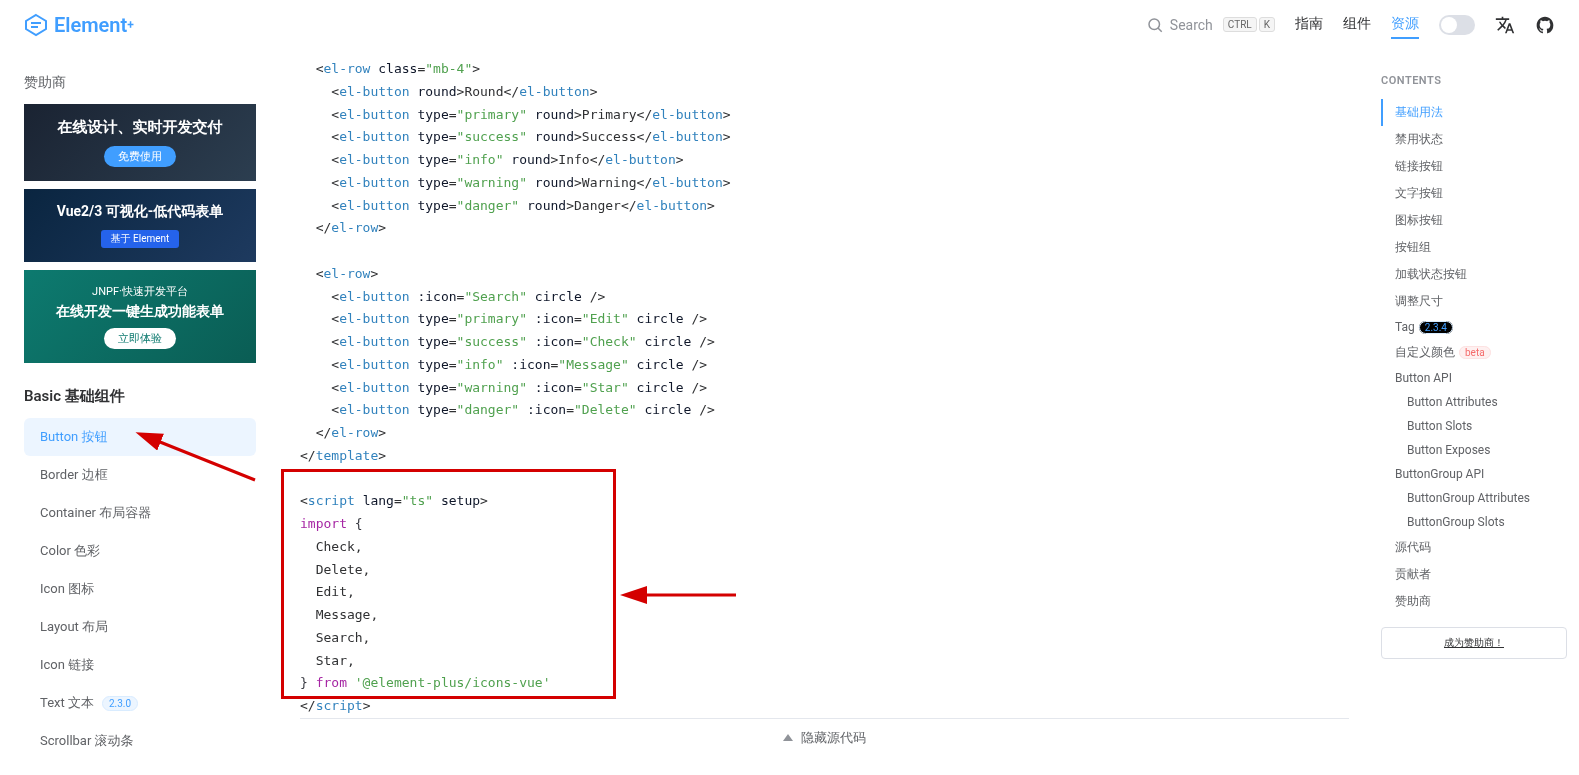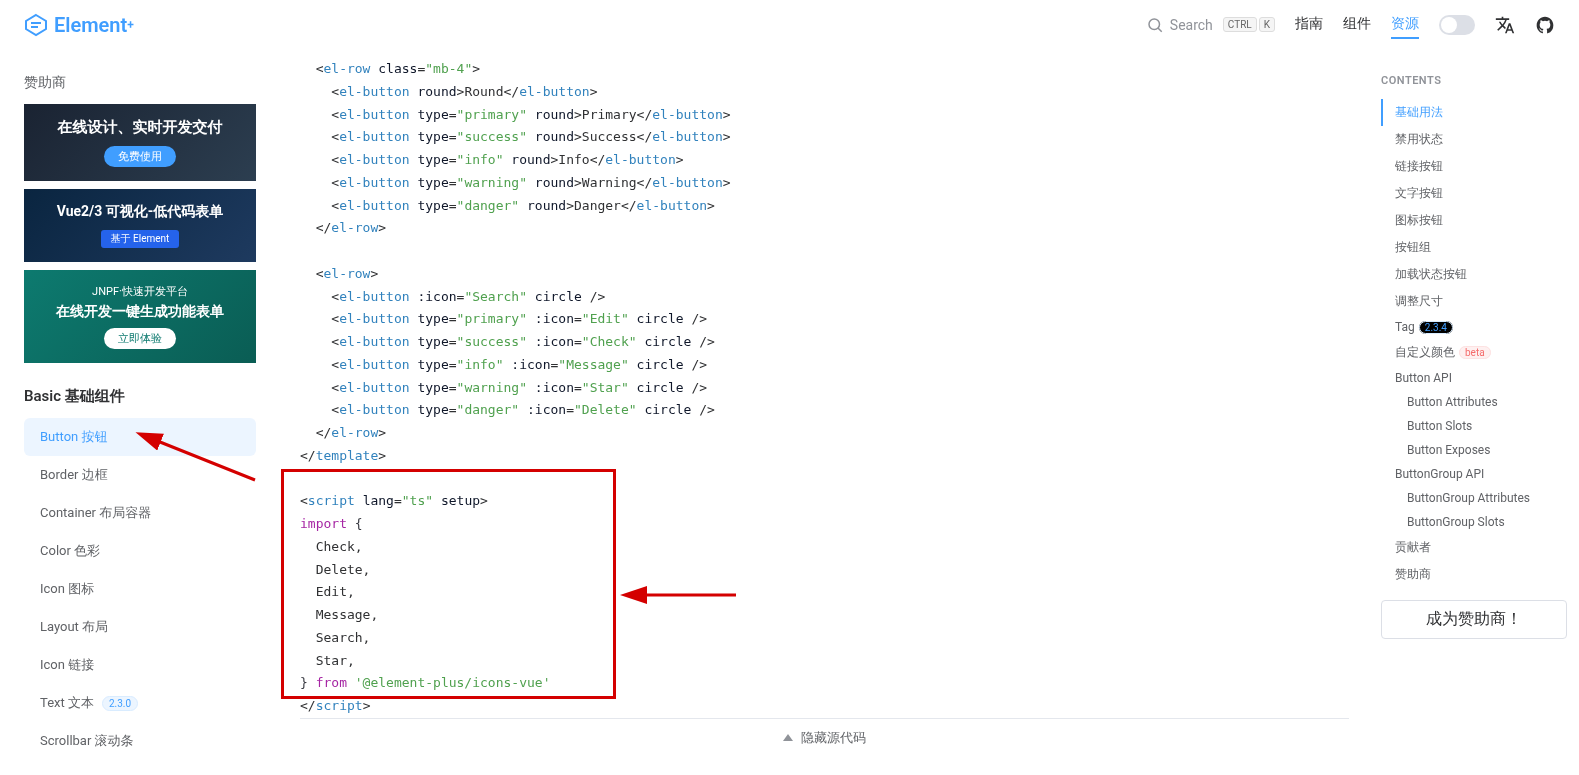--- a/index.html
+++ b/index.html
@@ -58,21 +58,21 @@
     .triangle-up { width: 0; height: 0; border-left: 5px solid transparent; border-right: 5px solid transparent; border-bottom: 7px solid #909399; }
     
     .toc { width: 210px; padding: 24px 12px; font-size: 12px; }
     .toc-title { font-size: 11px; font-weight: 600; color: #909399; letter-spacing: 0.5px; margin-bottom: 12px; }
     .toc-list { list-style: none; }
     .toc-item { padding: 5px 12px; color: #606266; cursor: pointer; border-left: 2px solid transparent; }
     .toc-item.active { color: #409eff; border-left-color: #409eff; font-weight: 500; }
     .toc-item.sub { padding-left: 24px; }
     .toc-badge { background: #000000; color: #409eff; font-size: 10px; padding: 0 5px; border-radius: 8px; margin-left: 4px; border: 1px solid #d9ecff; }
     .toc-badge.beta { background: #fef0f0; color: #f56c6c; border-color: #fde2e2; }
-    .become-sponsor { margin-top: 12px; border: 1px solid #dcdfe6; padding: 8px; text-align: center; border-radius: 4px; font-size: 16px; cursor: pointer; }
+    .become-sponsor { margin-top: 12px; border: 1px solid #dcdfe6; padding: 8px; text-align: center; border-radius: 4px; font-size: 10px; cursor: pointer; text-decoration: underline; }
   </style>
 </head>
 <body>
 
 <div class="header">
   <div class="logo">
     <svg class="logo-icon" viewBox="0 0 24 24" fill="none" stroke="#409eff" stroke-width="2">
         <polygon points="12,2 22,8 22,16 12,22 2,16 2,8"></polygon>
         <line x1="7" y1="10" x2="17" y2="10"></line>
         <line x1="7" y1="14" x2="14" y2="14"></line>
@@ -226,18 +226,19 @@
         <li class="toc-item"><span>调整尺寸</span></li>
         <li class="toc-item"><span>Tag</span><span class="toc-badge">2.3.4</span></li>
         <li class="toc-item"><span>自定义颜色</span><span class="toc-badge beta">beta</span></li>
         <li class="toc-item"><span>Button API</span></li>
         <li class="toc-item sub"><span>Button Attributes</span></li>
         <li class="toc-item sub"><span>Button Slots</span></li>
         <li class="toc-item sub"><span>Button Exposes</span></li>
         <li class="toc-item"><span>ButtonGroup API</span></li>
         <li class="toc-item sub"><span>ButtonGroup Attributes</span></li>
         <li class="toc-item sub"><span>ButtonGroup Slots</span></li>
+        <li class="toc-item"><span>源代码</span></li>
         <li class="toc-item"><span>贡献者</span></li>
         <li class="toc-item"><span>赞助商</span></li>
       </ul>
     <div class="become-sponsor">成为赞助商！</div>
   </div>
 </div>
 
 </body></html>

